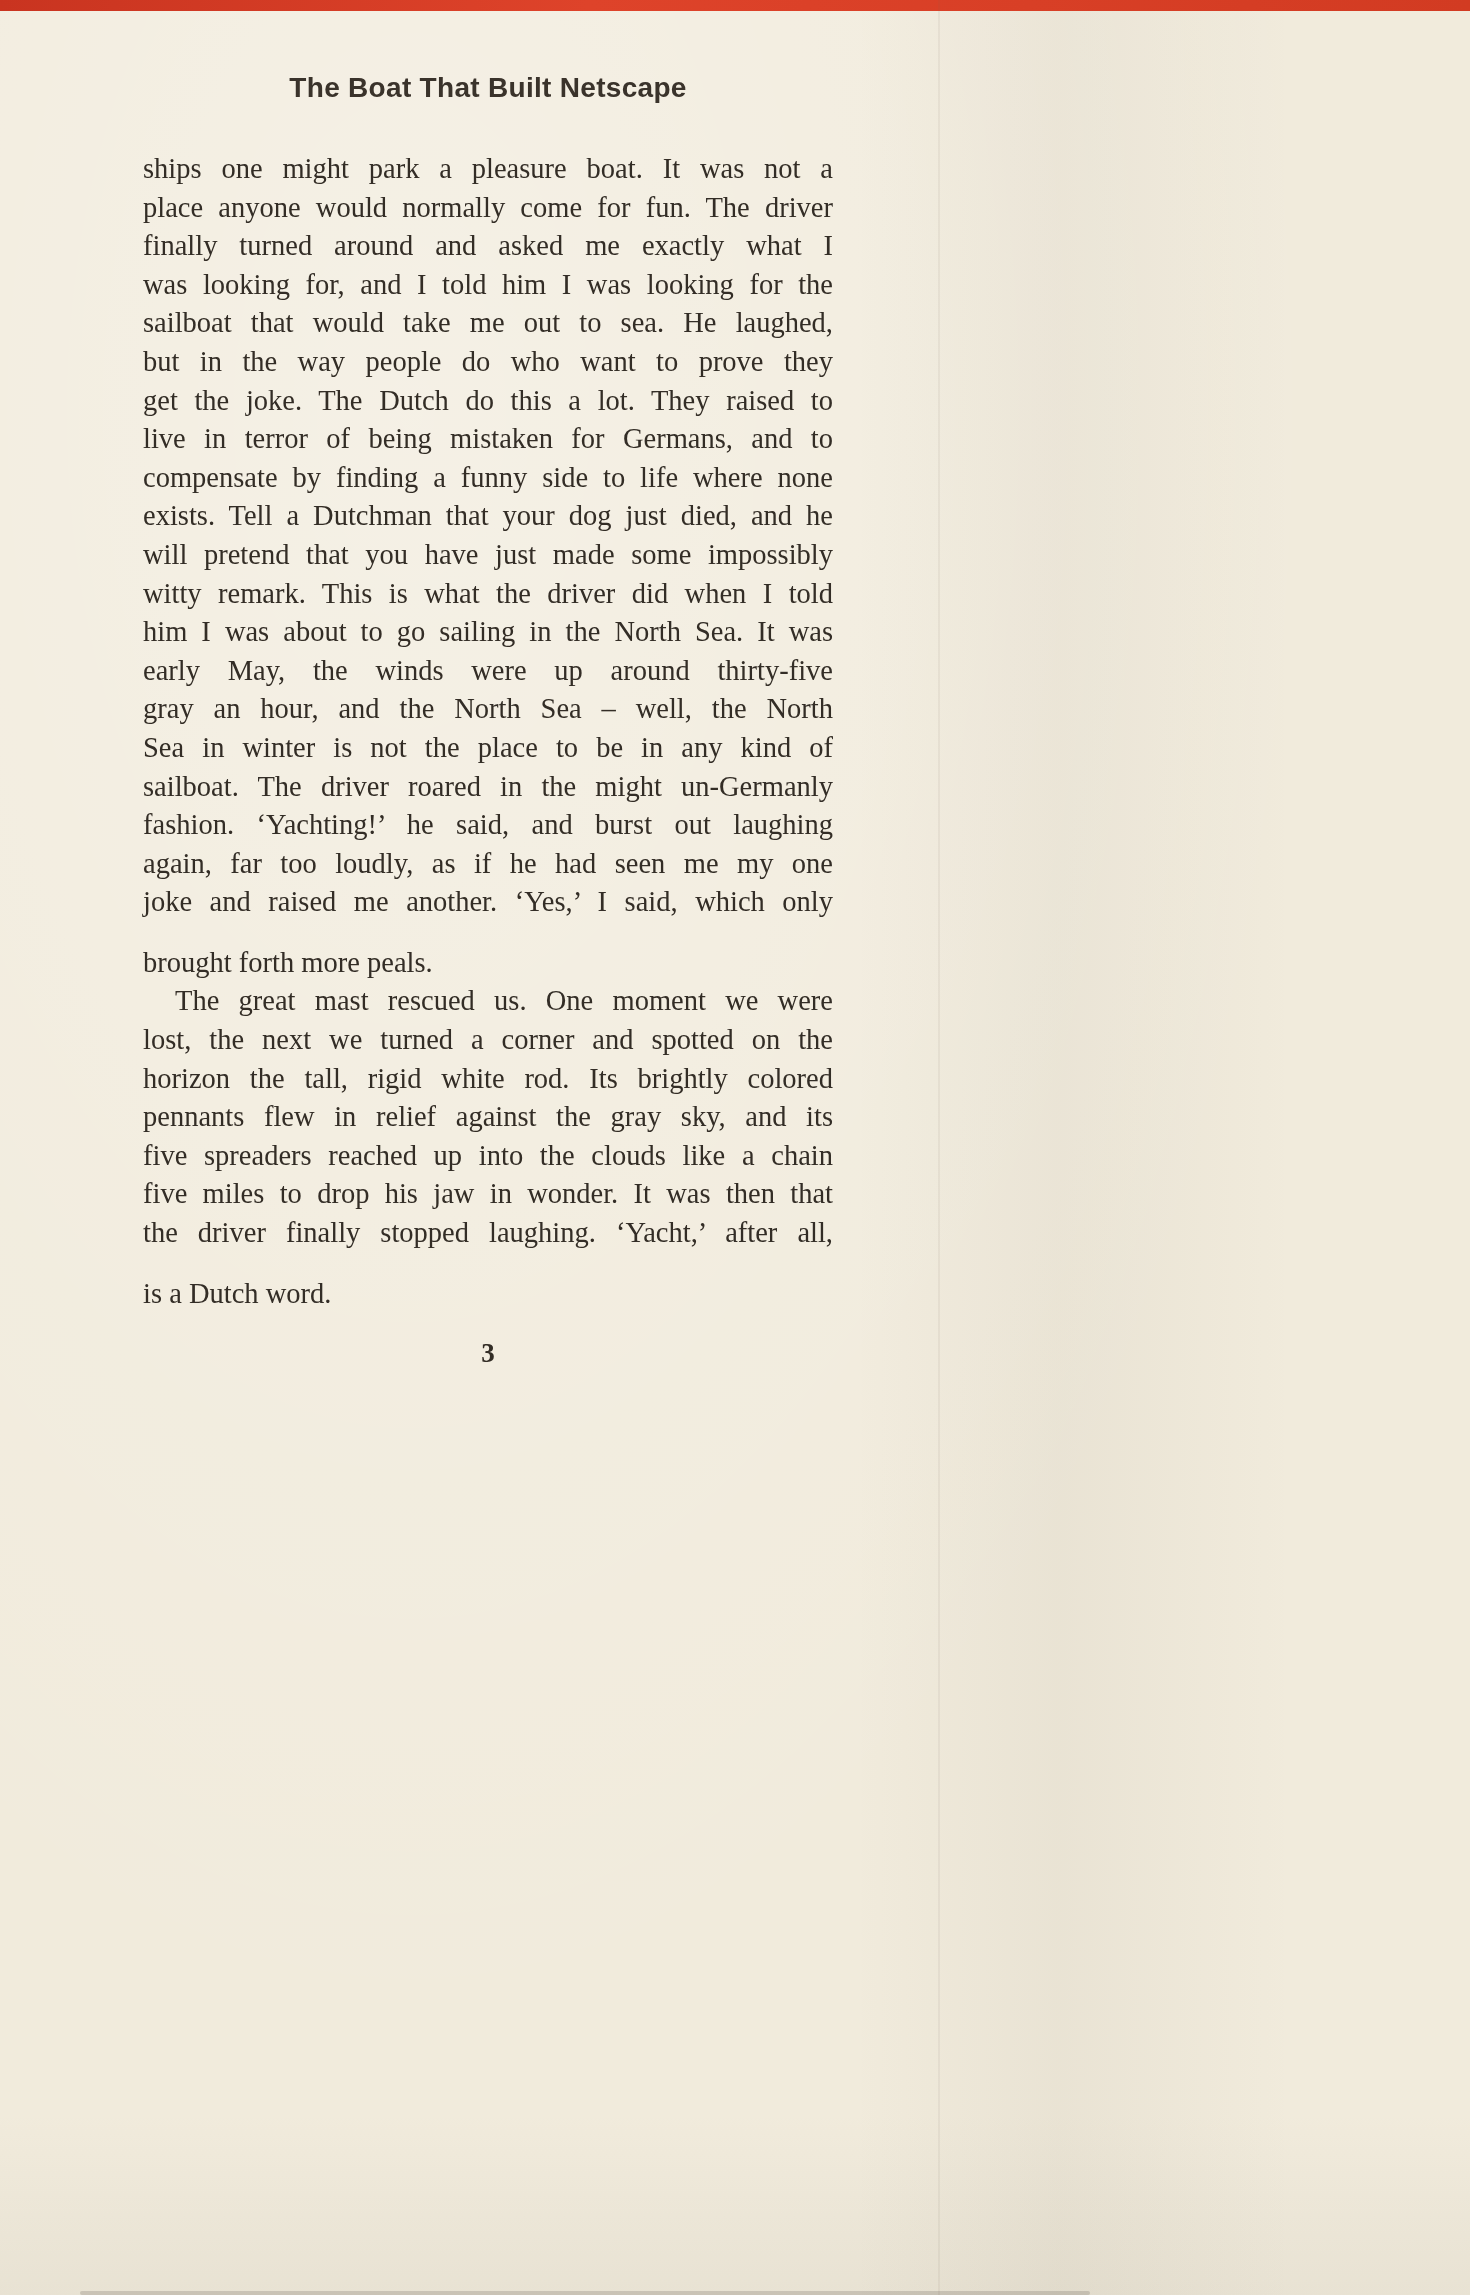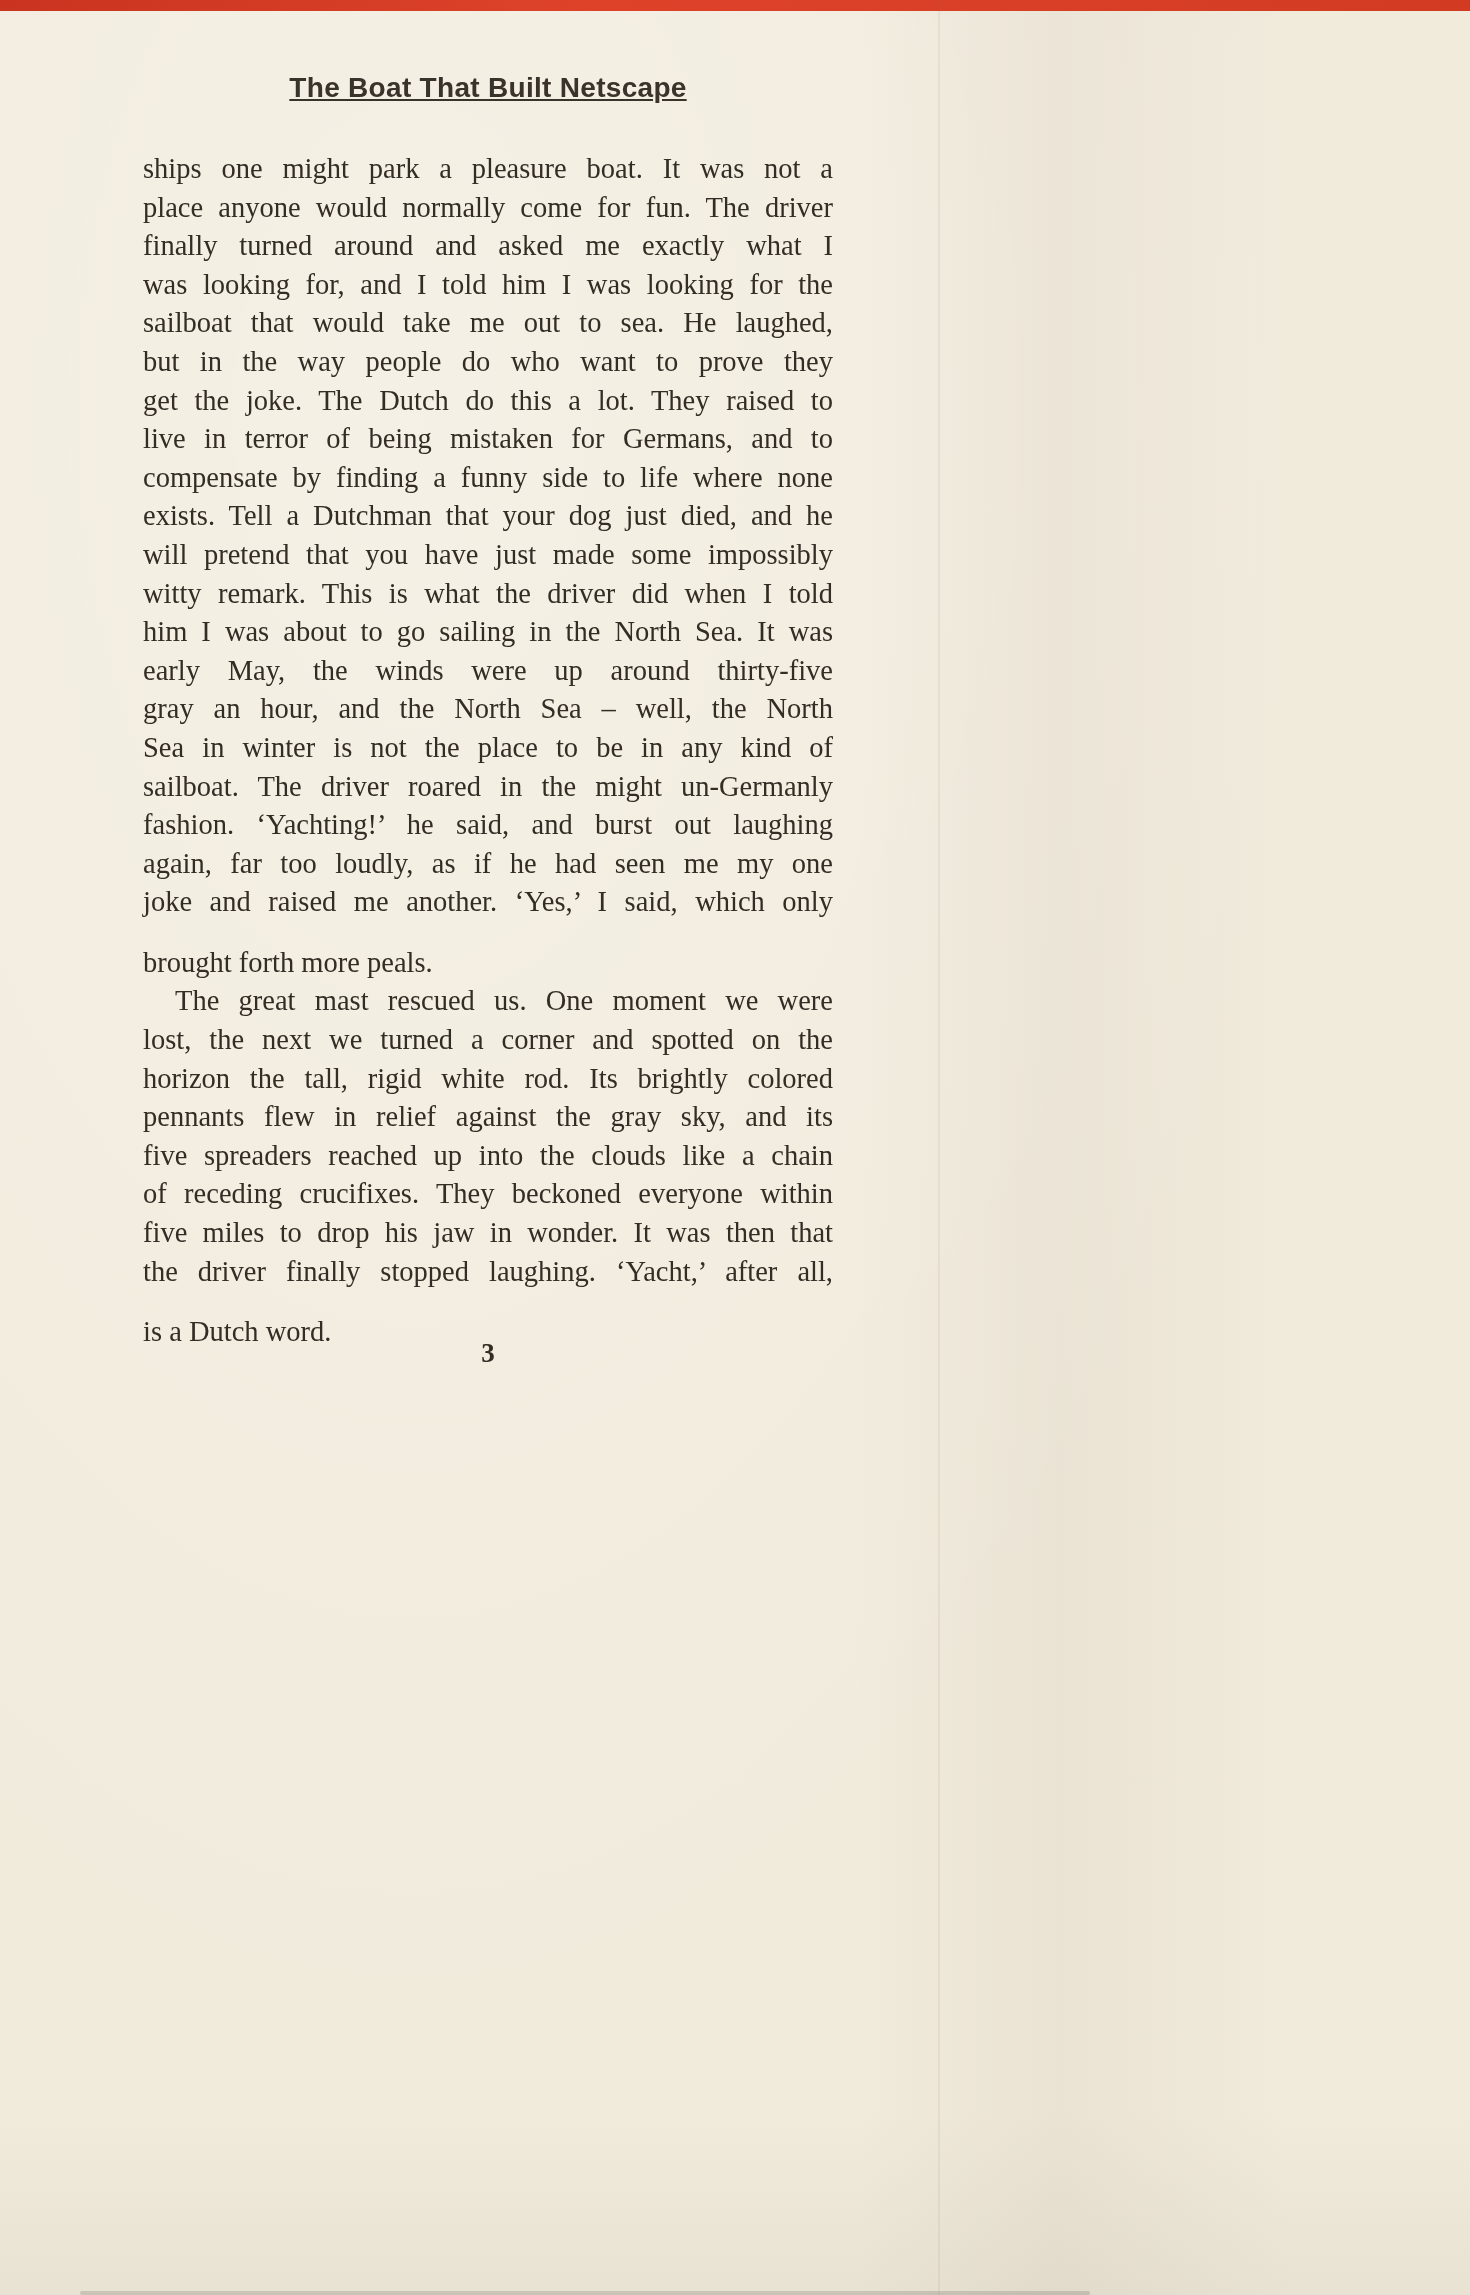--- a/index.html
+++ b/index.html
@@ -45,21 +45,20 @@
     position: absolute;
     top: 72px;
     left: 143px;
     width: 690px;
     text-align: center;
     font-family: "Liberation Sans", sans-serif;
     font-weight: bold;
     font-size: 28px;
     letter-spacing: 0.3px;
     color: var(--header-ink, #3a332b);
-    text-decoration: underline;
   }
   .body-text {
     position: absolute;
     top: 150px;
     left: 143px;
     width: 690px;
     font-size: 28.5px;
     line-height: 38.6px;
     color: var(--ink, #332d26);
   }
@@ -111,19 +110,18 @@
     <div class="line">sailboat. The driver roared in the might un-Germanly</div>
     <div class="line">fashion. ‘Yachting!’ he said, and burst out laughing</div>
     <div class="line">again, far too loudly, as if he had seen me my one</div>
     <div class="line">joke and raised me another. ‘Yes,’ I said, which only</div>
     <div class="line last">brought forth more peals.</div>
     <div class="line indent">The great mast rescued us. One moment we were</div>
     <div class="line">lost, the next we turned a corner and spotted on the</div>
     <div class="line">horizon the tall, rigid white rod. Its brightly colored</div>
     <div class="line">pennants flew in relief against the gray sky, and its</div>
     <div class="line">five spreaders reached up into the clouds like a chain</div>
-    <div class="line">of receding crucifixes. They beckoned everyone within</div>
     <div class="line">five miles to drop his jaw in wonder. It was then that</div>
     <div class="line">the driver finally stopped laughing. ‘Yacht,’ after all,</div>
     <div class="line last">is a Dutch word.</div>
   </div>
 
 <div class="page-number">3</div>
 
 </body></html>

